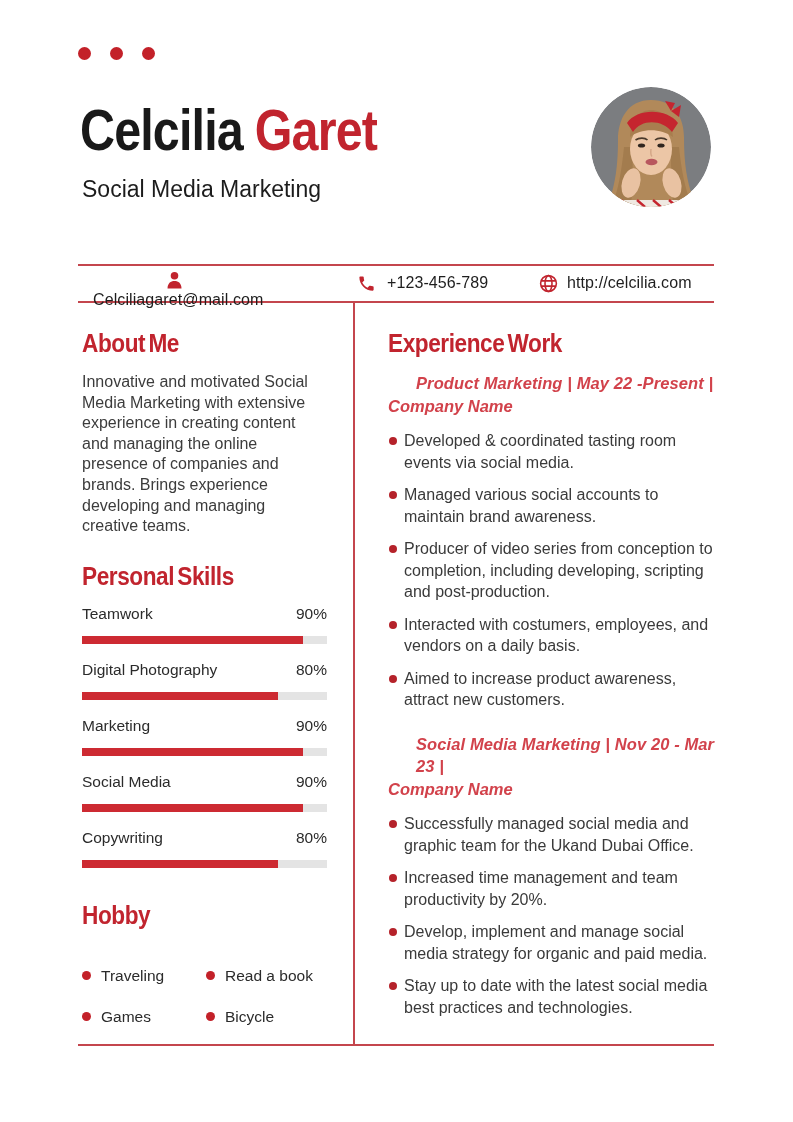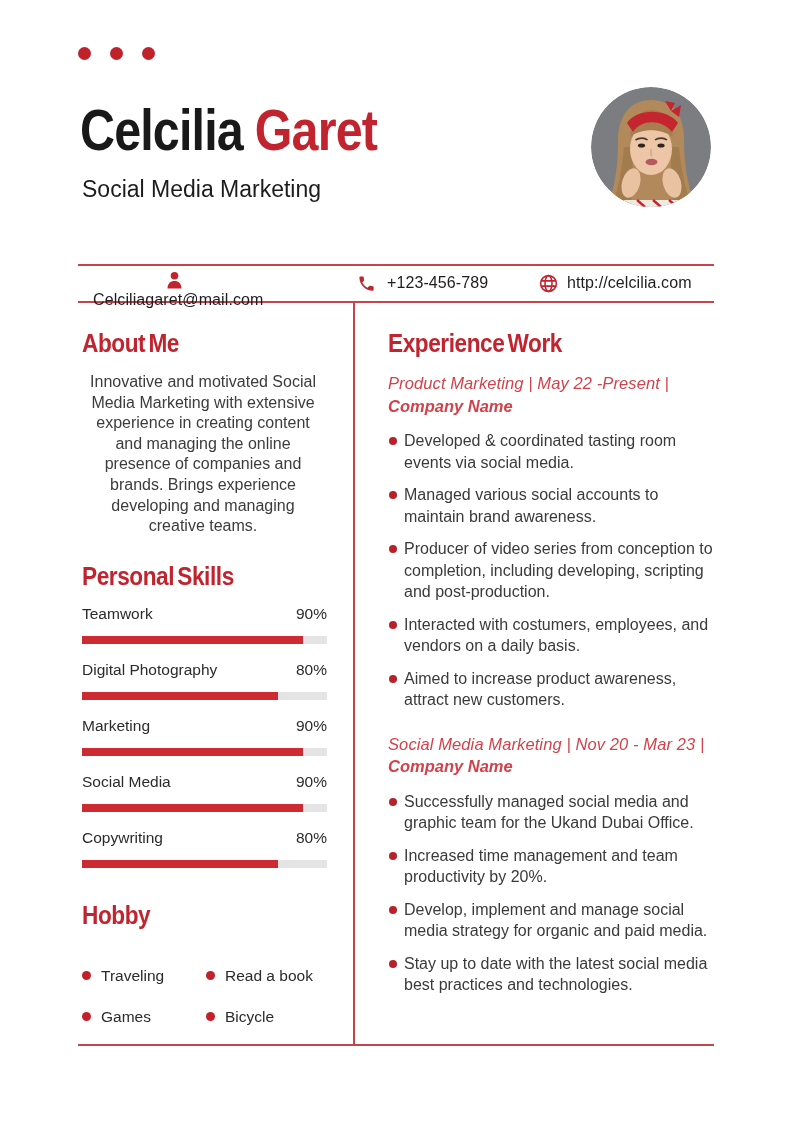--- a/index.html
+++ b/index.html
@@ -44,40 +44,40 @@
 
   
   .h-red {
     font-size:26px; line-height:30px; font-weight:bold; color:var(--accent,#c1242e);
     letter-spacing:-.5px; word-spacing:-3px; transform:scaleX(.87); transform-origin:left top;
     white-space:nowrap;
   }
 
   
   .left-col { position:absolute; left:82px; top:328px; width:248px; }
-  .about-text { margin-top:14px; width:242px; font-size:16px; line-height:20.6px; color:var(--body,#3c3c3c);text-align:center; }
+  .about-text { margin-top:14px; width:242px; font-size:16px; line-height:20.6px; color:var(--body,#3c3c3c); }
   .skills-heading { margin-top:24px; }
   .skill-row { width:245px; }
   .skill-row.first { margin-top:14px; }
   .skill-row + .skill-row { margin-top:17px; }
   .skill-top { display:flex; justify-content:space-between; align-items:baseline; height:22px; }
   .skill-label { font-size:15.5px; color:#2b2b2b; }
   .skill-pct { font-size:15.5px; color:#2b2b2b; }
   .skill-bar { margin-top:9px; width:245px; height:8px; background:var(--track,#e4e4e4); position:relative; }
   .skill-fill { position:absolute; left:0; top:0; height:8px; background:var(--barfill,#cd2a32); }
   .hobby-heading { margin-top:32px; }
   .hobby-grid { margin-top:35px; display:grid; grid-template-columns:124px auto; row-gap:19px; }
   .hobby-item { display:flex; align-items:center; height:22px; }
   .hobby-dot { width:9px; height:9px; border-radius:50%; background:var(--dot-red,#c32129); margin-right:10px; flex:none; }
   .hobby-label { font-size:15.5px; color:#2b2b2b; }
 
   
   .right-col { position:absolute; left:388px; top:328px; width:328px; }
-  .job-title { margin-top:14px; font-size:16.5px; line-height:22.5px; font-style:italic; font-weight:normal;
-               color:var(--jobred,#d2424b); letter-spacing:.1px; }
+  .job-title { margin-top:14px; font-size:16.5px; line-height:22.5px; font-style:italic; font-weight:bold;
+               color:var(--jobred,#d2424b); letter-spacing:.1px;margin-left:28px; }
   .job-title.second { margin-top:22px; }
   .job-company { font-size:16.5px; line-height:22.5px; font-style:italic; font-weight:bold; color:var(--jobred,#d2424b); }
   ul.bullets { margin-top:13px; list-style:none; }
   ul.bullets li { display:flex; margin-bottom:11px; }
   .b-dot { flex:none; width:8px; height:8px; border-radius:50%; background:var(--bullet,#b5222a); margin:7px 7px 0 1px; }
   .b-text { font-size:16px; line-height:21.5px; color:#3a3a3a; width:312px; }
 </style>
 </head>
 <body>
 

